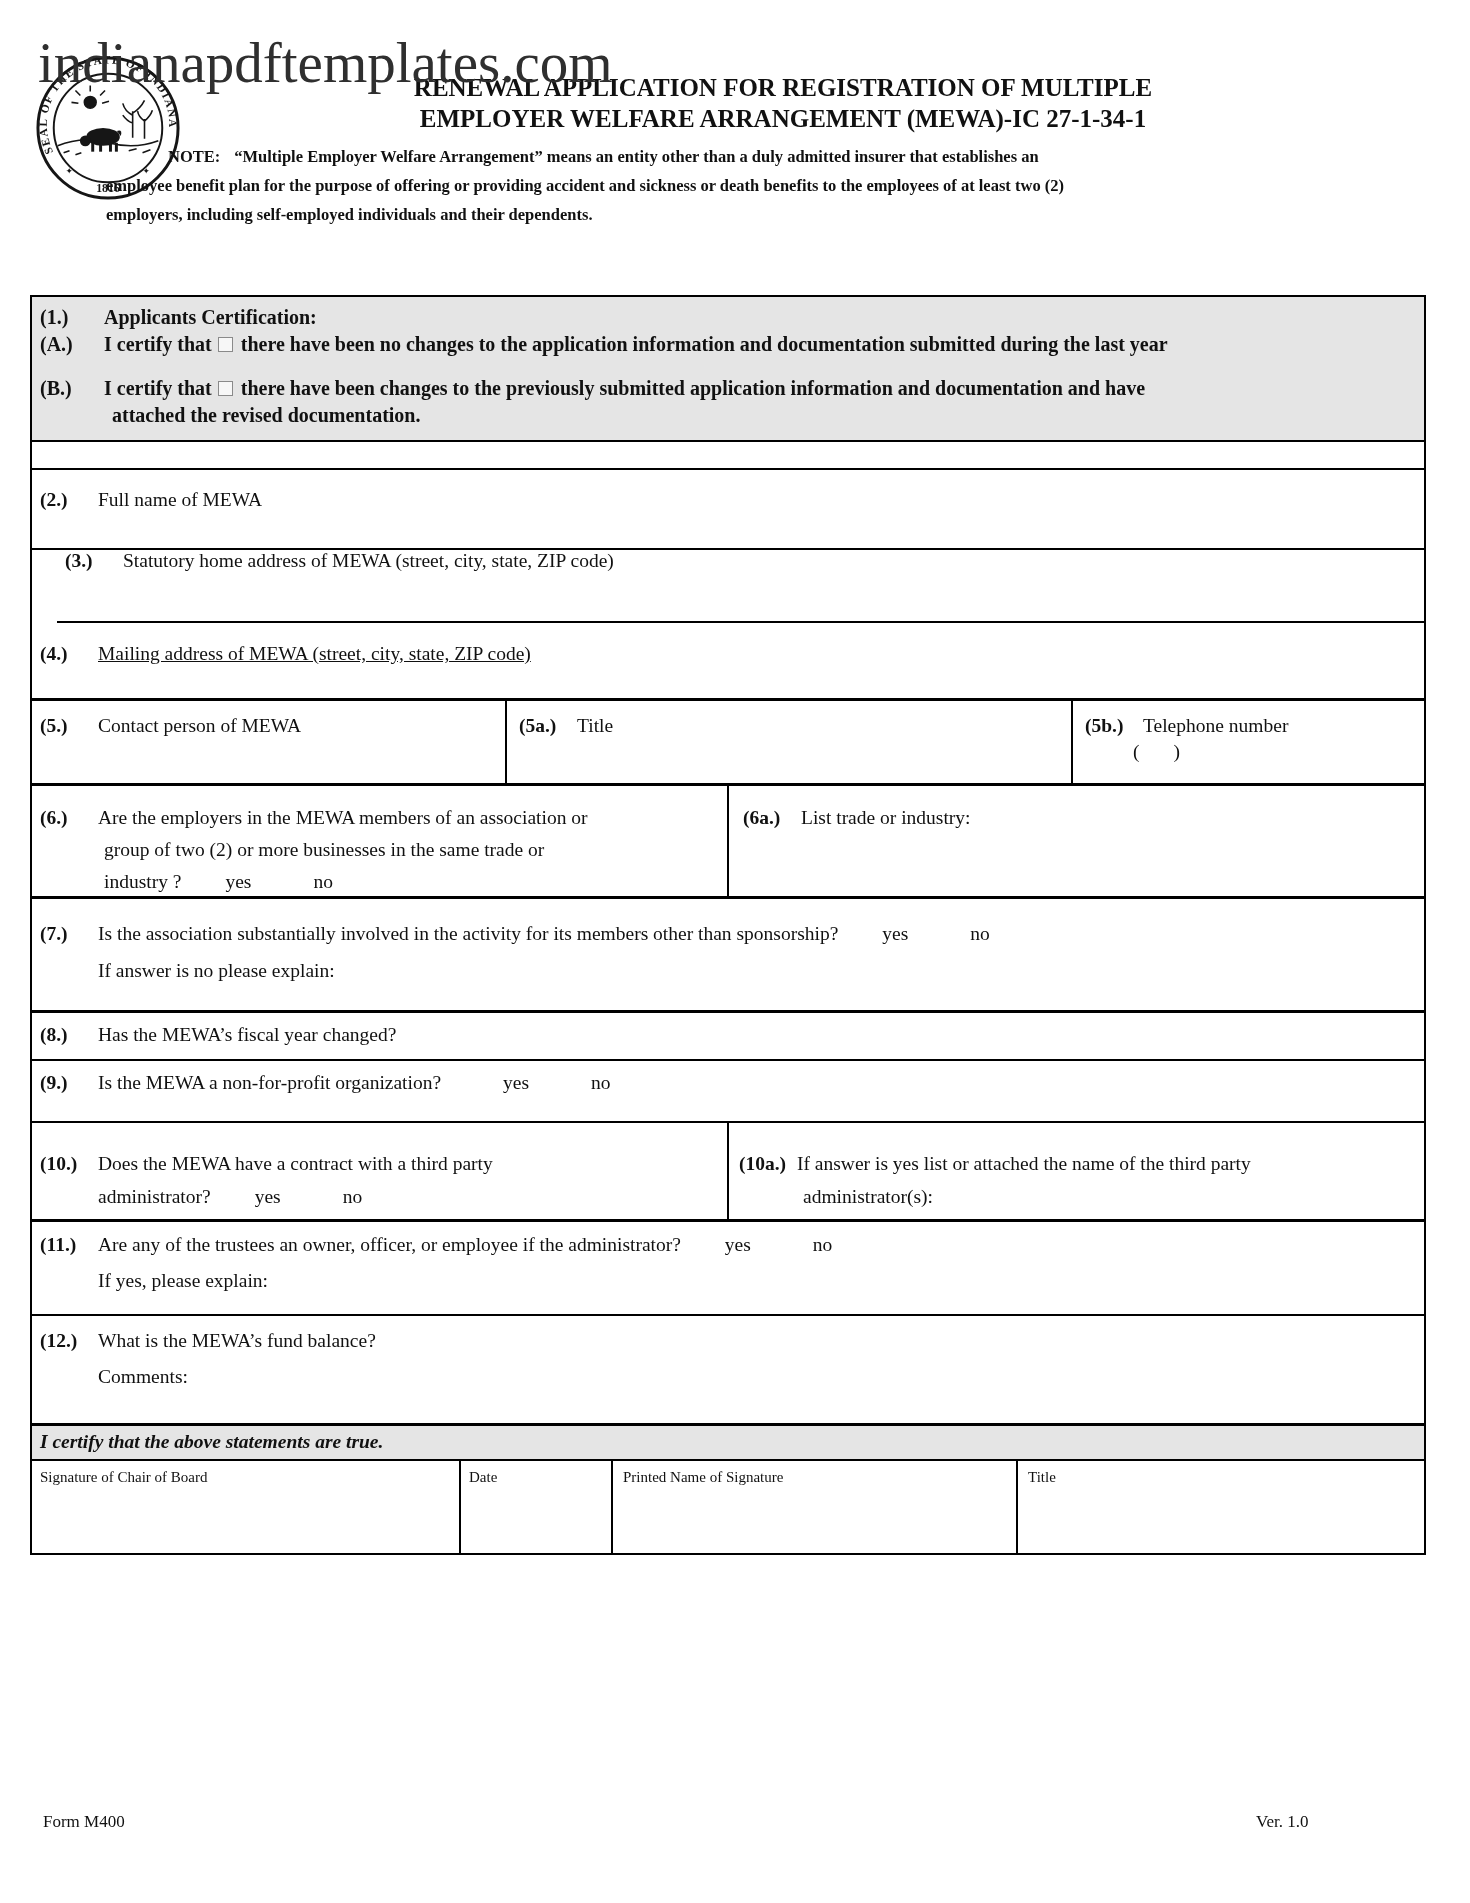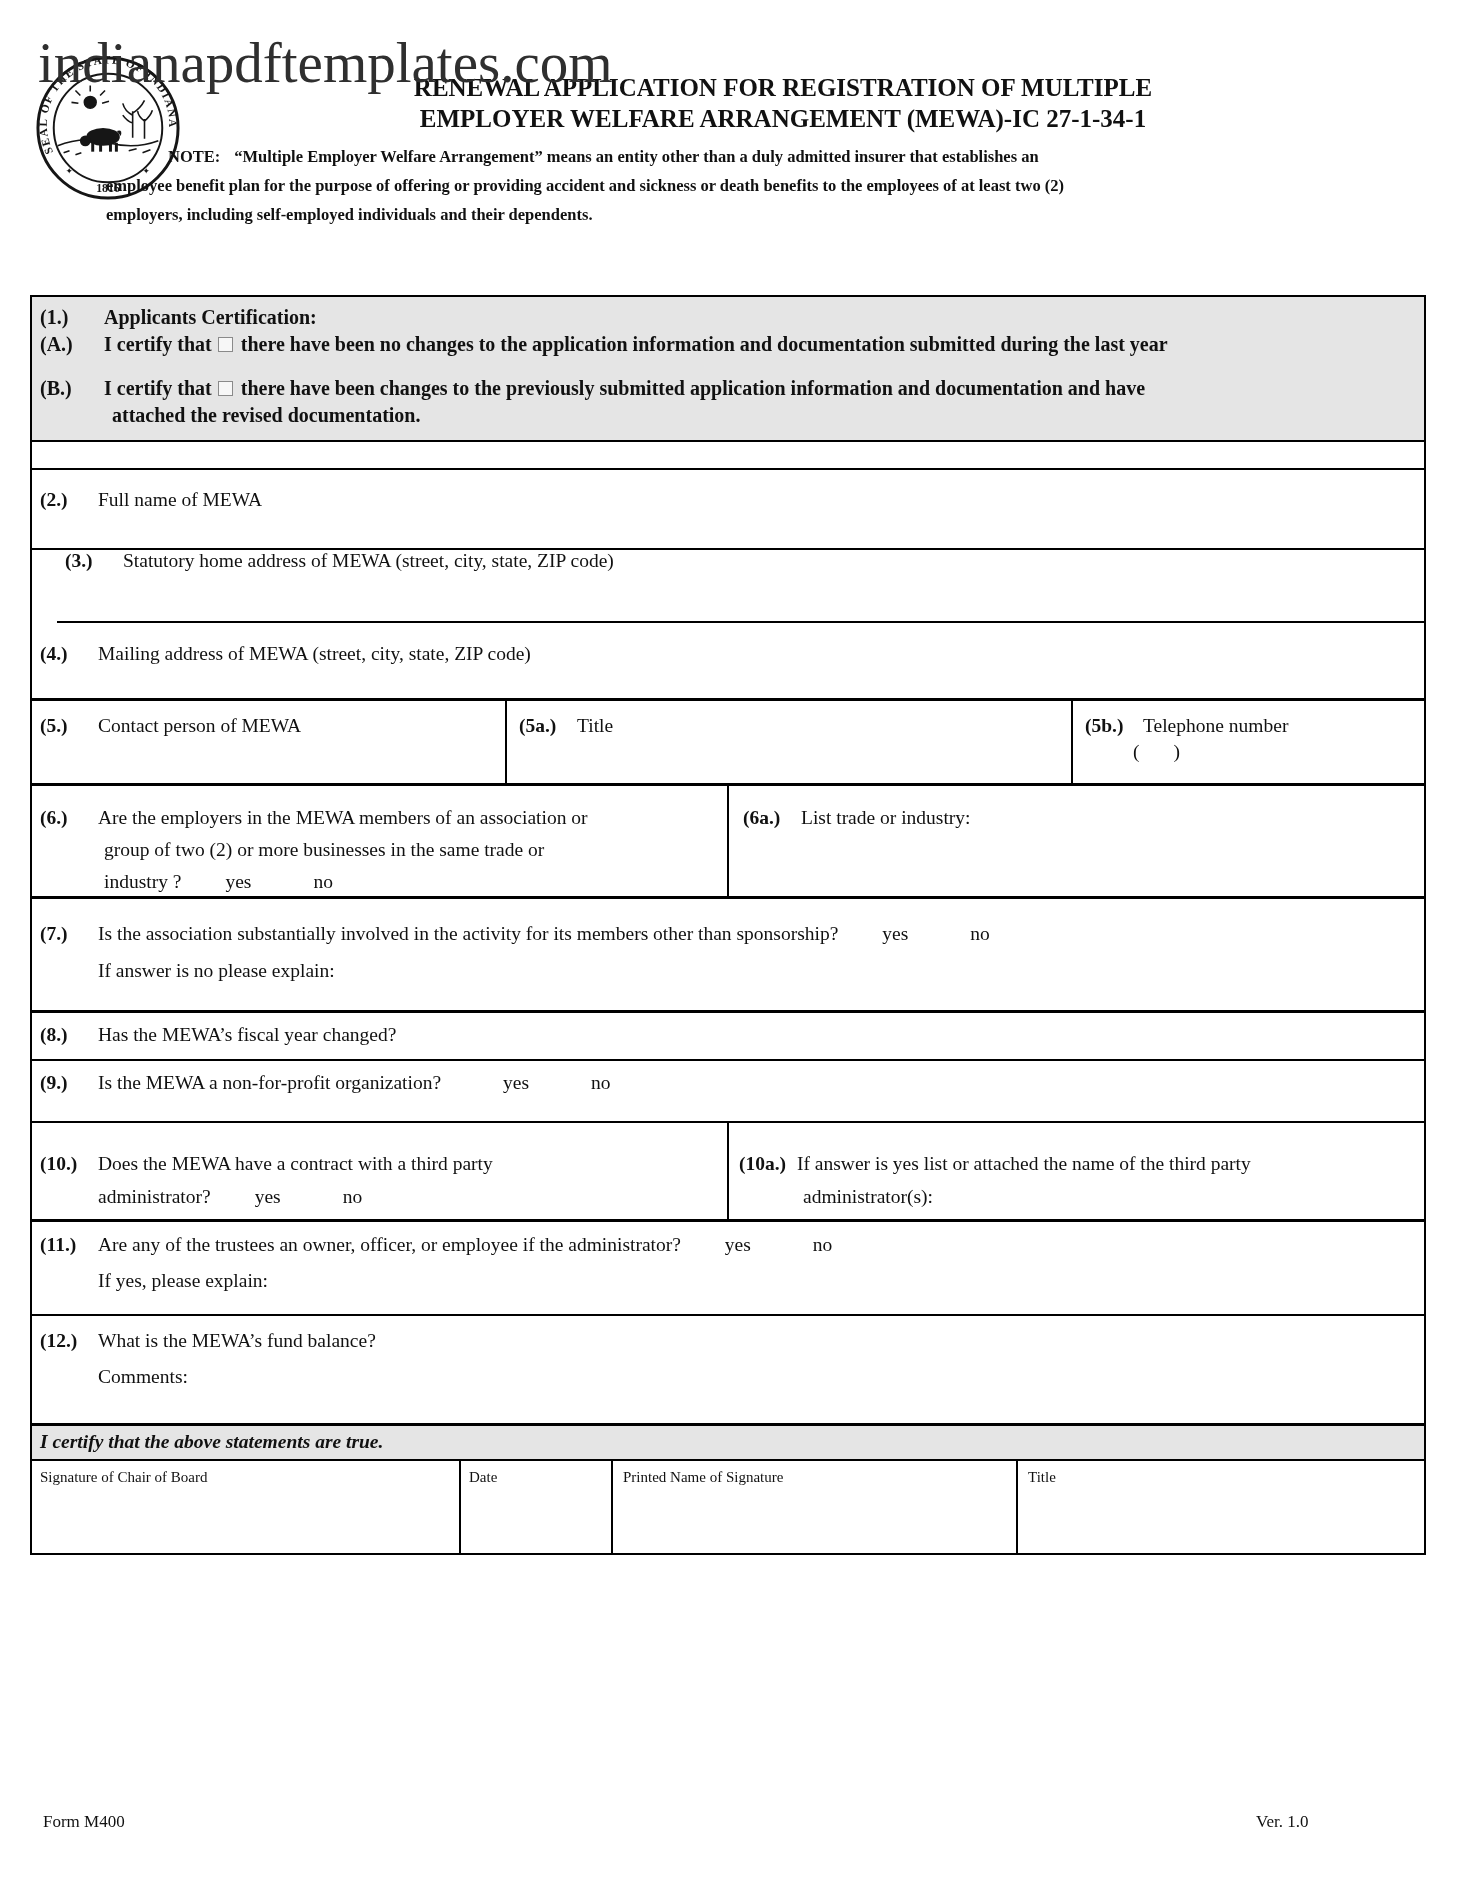--- a/index.html
+++ b/index.html
@@ -24,21 +24,21 @@
   .s1{background:#e5e5e5;height:145px;padding-top:7px;font-size:20px;font-weight:bold;}
   .s1 .num{width:64px;}
   .s1 .line{line-height:27px;}
   .s1 .lineA{margin-bottom:17px;}
   .s1 .cont{margin-left:72px;}
   .checkbox{display:inline-block;width:13px;height:13px;border:1px solid #8a8a8a;background:#f7f7f7;
             vertical-align:-1px;margin:0 8px 0 6px;}
   .spacer{height:28px;background:#fff;}
   .r2{height:80px;padding-top:19px;}
   .r3{height:73px;margin-left:25px;}
-  .r4{height:78px;padding-top:20px;border-bottom-width:3px;}
+  .r4{height:78px;padding-top:20px;border-bottom-width:3px;text-decoration:underline;}
   .r5{height:85px;border-bottom-width:3px;}
   .r5 .cell{padding-top:14px;}
   .c5a{width:475px;}
   .c5b{width:566px;padding-left:12px;}
   .c5c{padding-left:12px;}
   .phone-line{margin-left:48px;line-height:30px;}
   .r6{height:113px;border-bottom-width:3px;}
   .r6 .cell{padding-top:16px;line-height:32px;}
   .c6{width:697px;}
   .c6 .cont{margin-left:64px;}

